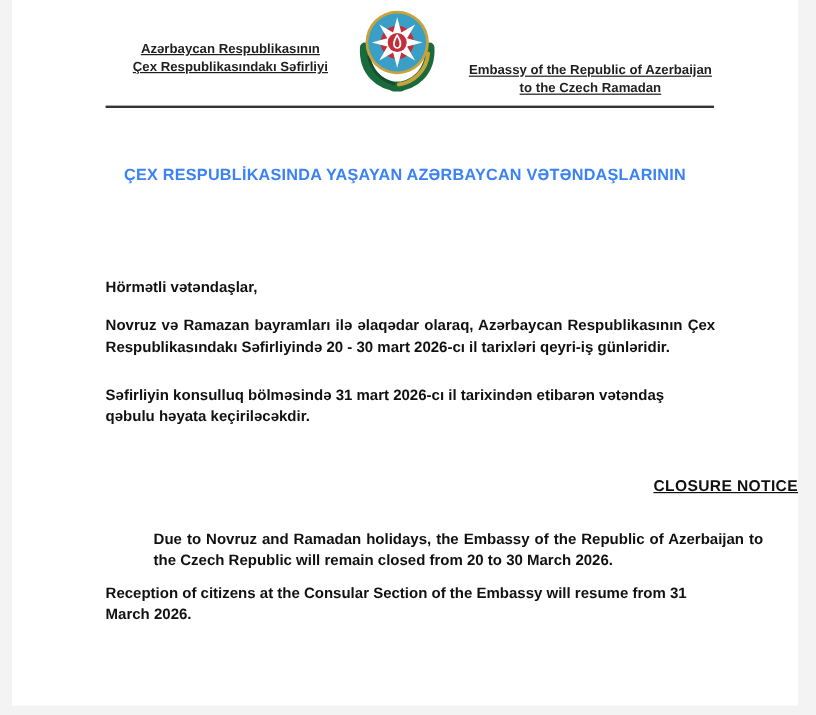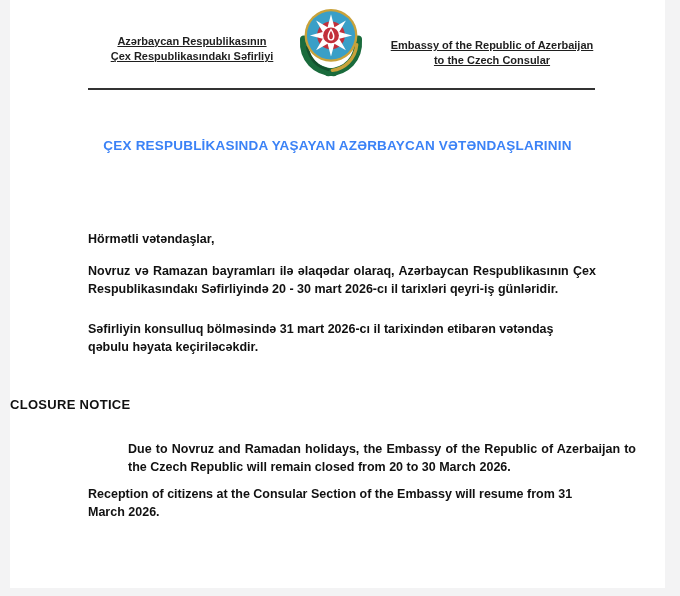--- a/index.html
+++ b/index.html
@@ -23,21 +23,21 @@
   .hdr-left, .hdr-right {
     position: absolute;
     text-align: center;
     font-weight: 700;
     font-size: 11px;
     line-height: 15px;
     color: #1f1f1f;
     text-decoration: underline;
   }
   .hdr-left  { left: 92px;  top: 34px; width: 180px; }
-  .hdr-right { left: 366px; top: 38px; width: 232px; }
+  .hdr-right { left: 366px; top: 52px; width: 232px; }
   .emblem {
     position: absolute;
     left: 288px;
     top: 7px;
     width: 66px;
     height: 70px;
   }
   .rule {
     position: absolute;
     left: 78px;
@@ -69,25 +69,26 @@
   }
   .justify { text-align: justify; text-align-last: left; }
   .salutation { top: 230px; }
   .az-p1 { top: 262px; }
   .az-p2 { top: 320px; }
   .closure-heading {
     position: absolute;
     left: 0;
     top: 397px;
     width: 100%;
-    text-align: left;
+    text-align: right;
     font-weight: 700;
     font-size: 13px;
     letter-spacing: 0.3px;
     color: #111111;
+    text-decoration: underline;
   }
   .en-p1 { top: 440px; margin-left: 40px; }
   .en-p2 { top: 485px; }
 </style>
 </head>
 <body>
 
 <div class="page">
 
   <div class="hdr-left">
@@ -108,21 +109,21 @@
 
     <polygon points="50,10 55.2,29.5 72.6,19.4 62.5,36.8 82,42 62.5,47.2 72.6,64.6 55.2,54.5 50,74 44.8,54.5 27.4,64.6 37.5,47.2 18,42 37.5,36.8 27.4,19.4 44.8,29.5" fill="#ffffff"></polygon>
 
     <circle cx="50" cy="42" r="12" fill="#c22f3a"></circle>
     <path d="M50,31 C45.2,38 43.6,43 45.6,47.5 C47.2,50.6 52.8,50.6 54.4,47.5 C56.4,43 54.8,38 50,31 Z" fill="#ffffff"></path>
     <path d="M50,35 C47.2,40 46.3,43.5 47.7,46.4 C48.7,48.4 51.3,48.4 52.3,46.4 C53.7,43.5 52.8,40 50,35 Z" fill="#c22f3a"></path>
   </svg>
 
   <div class="hdr-right">
     <div>Embassy of the Republic of Azerbaijan</div>
-    <div>to the Czech Consular</div>
+    <div>to the Czech Ramadan</div>
   </div>
 
   <div class="rule"></div>
 
   <div class="title">
     <div>ÇEX RESPUBLİKASINDA YAŞAYAN AZƏRBAYCAN VƏTƏNDAŞLARININ</div>
   </div>
 
   <div class="para salutation">Hörmətli vətəndaşlar,</div>
 

